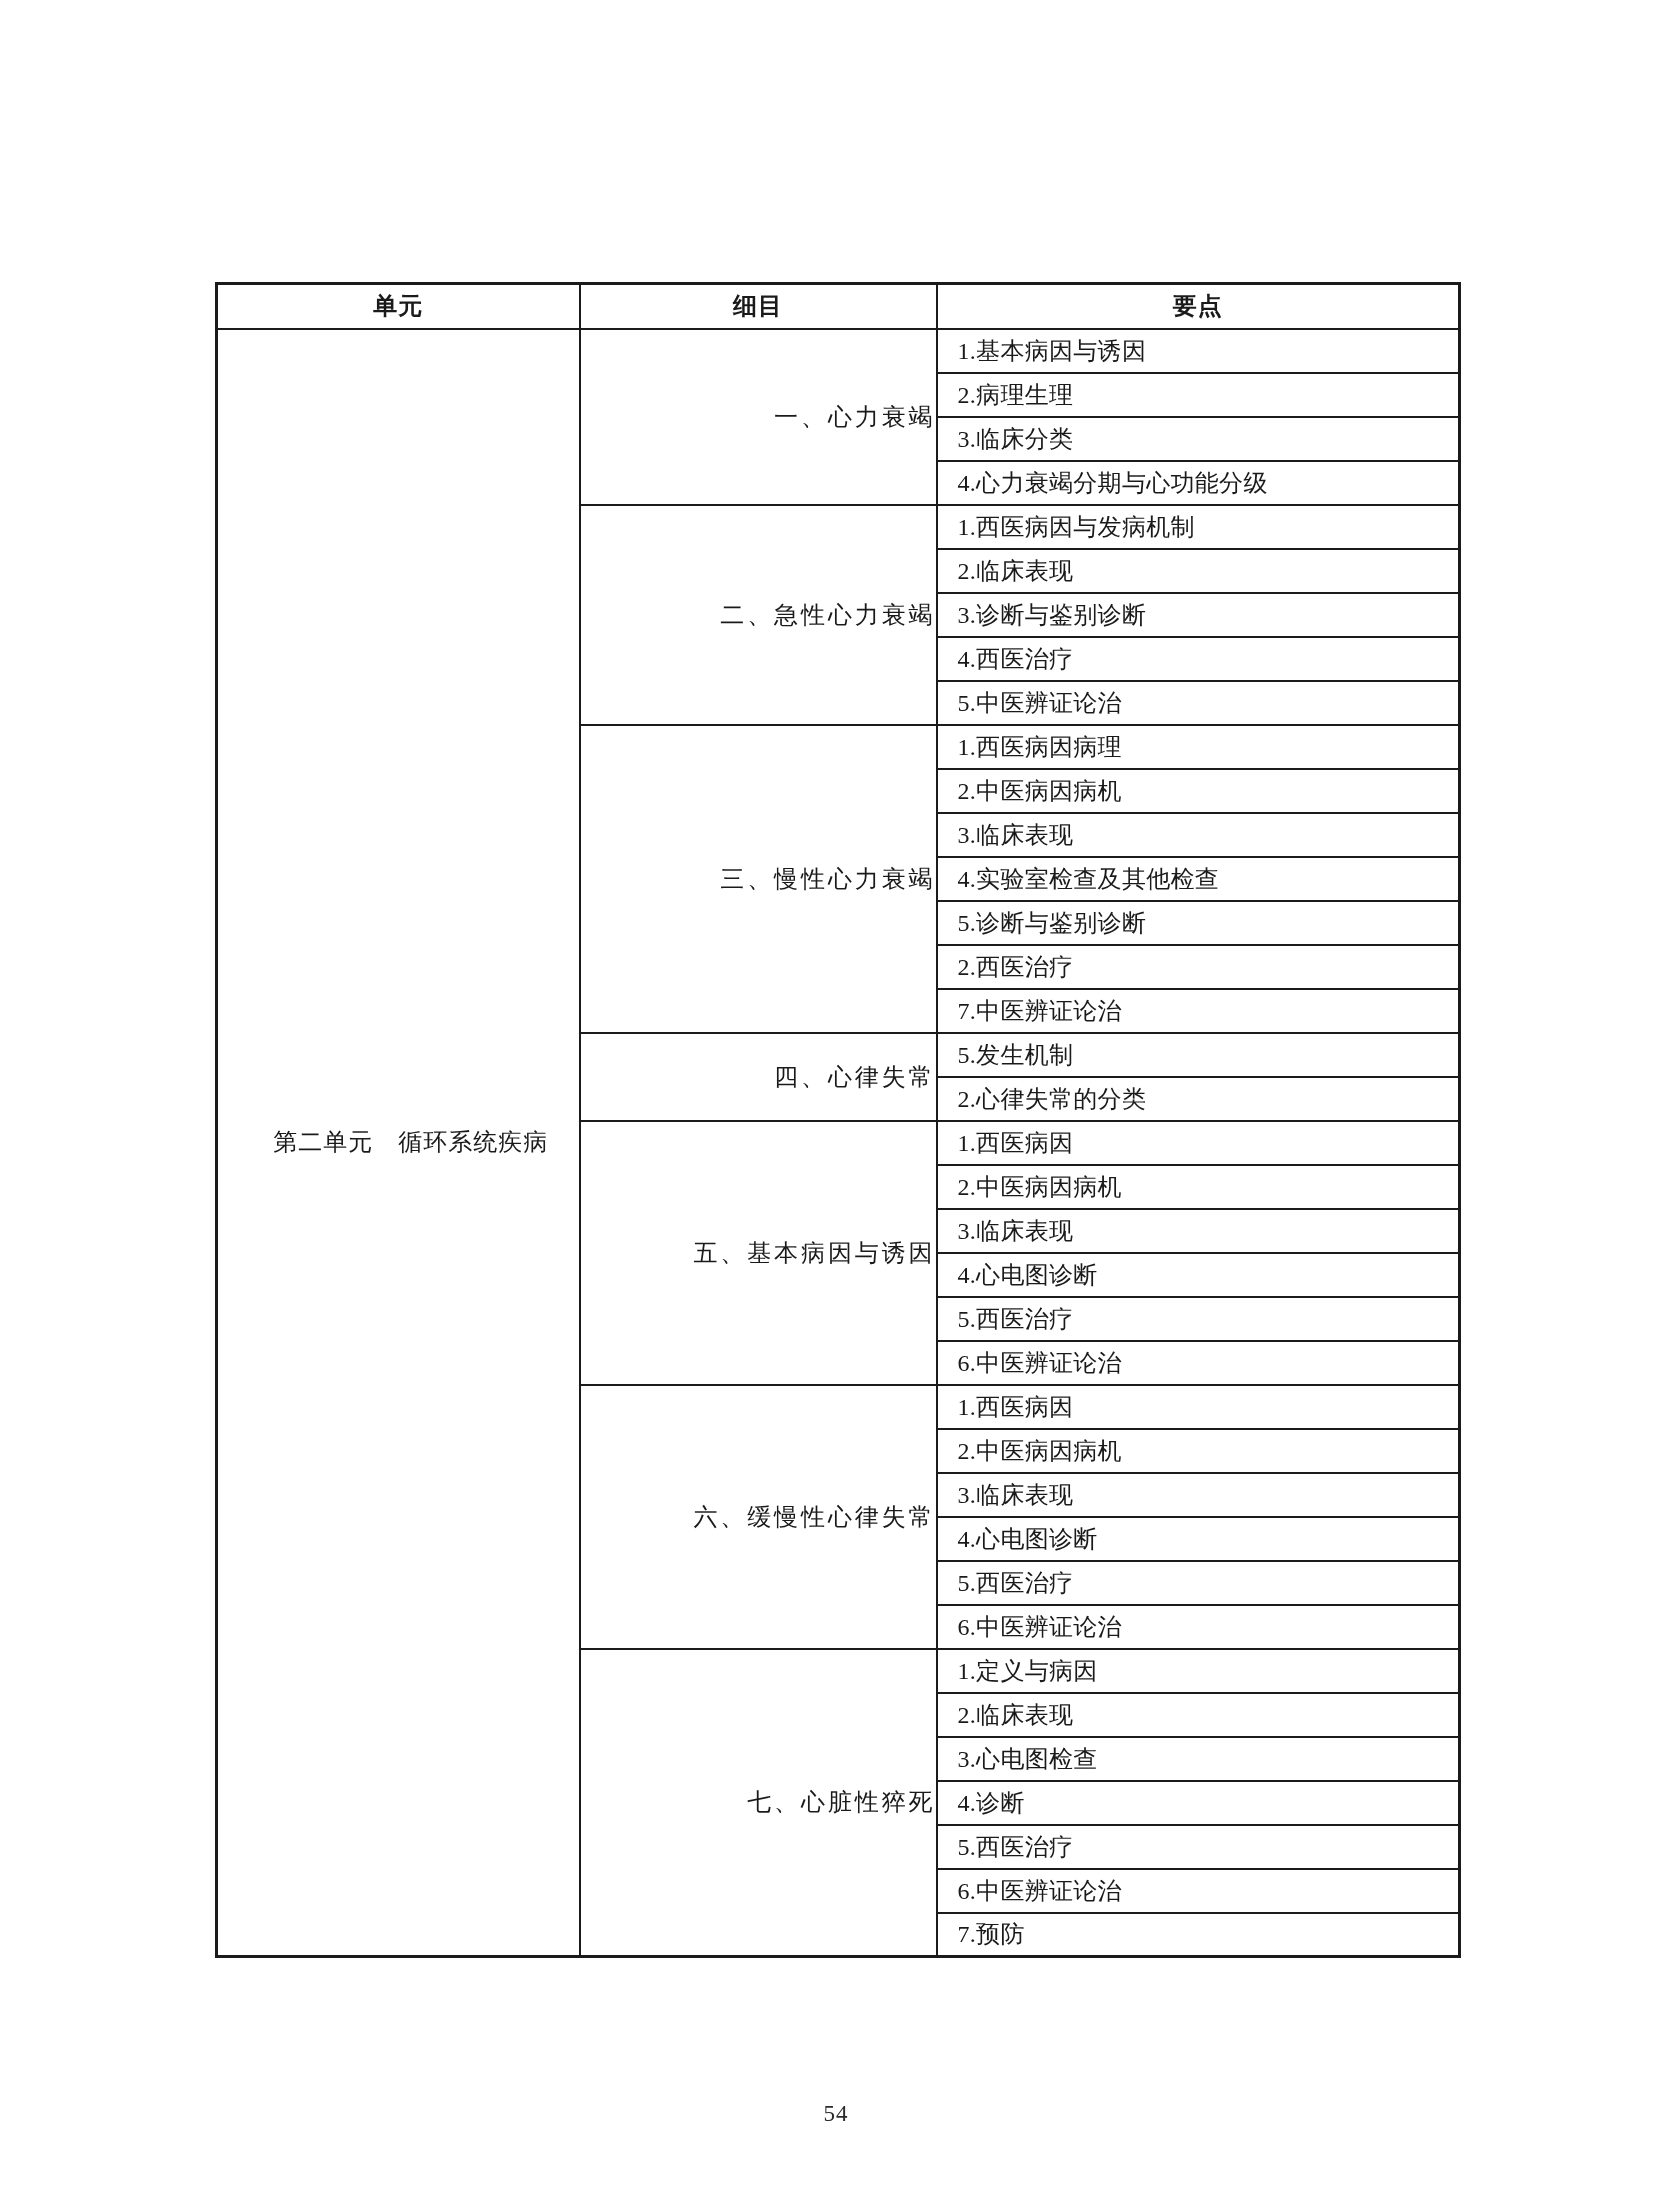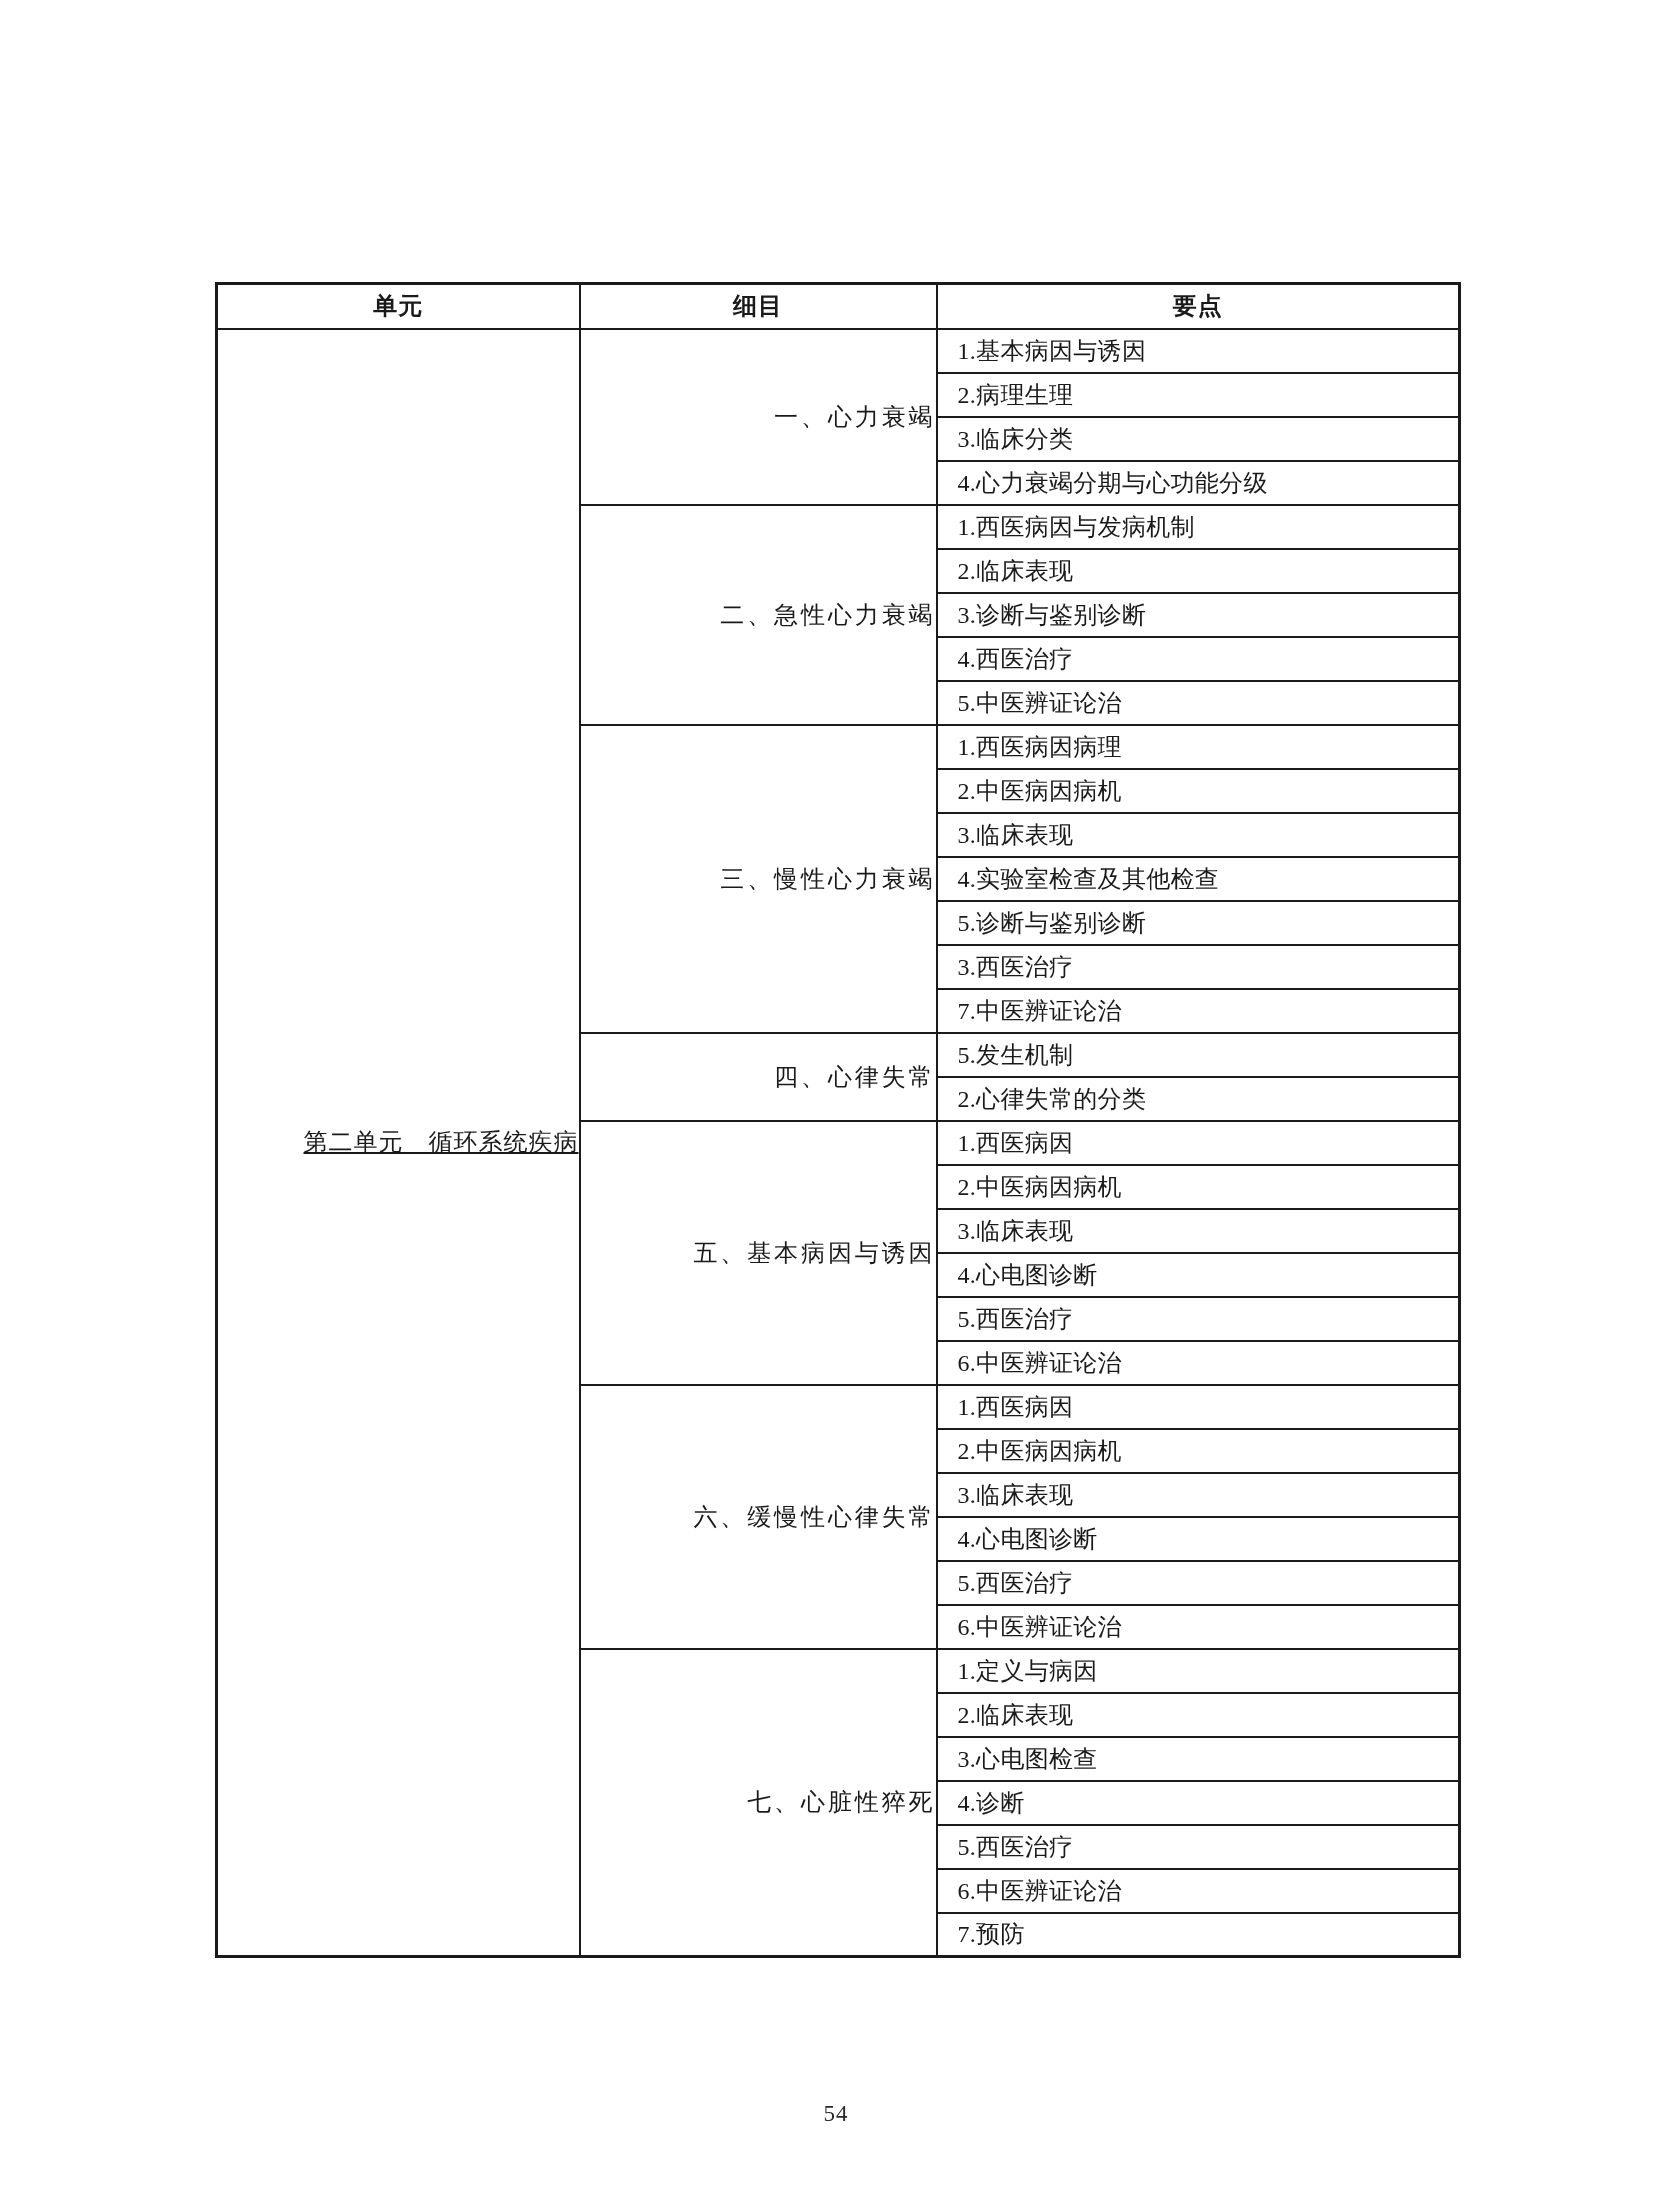--- a/index.html
+++ b/index.html
@@ -32,24 +32,23 @@
     overflow: hidden;
     white-space: nowrap;
   }
   table.syllabus thead th {
     height: 45px;
     font-weight: bold;
     text-align: center;
     letter-spacing: 1px;
   }
   td.unit-cell {
-    text-align: right;
+    text-align: center;
     padding-left: 25px;
     letter-spacing: 1px;
-    text-decoration: underline;
   }
   td.item-cell {
     text-align: right;
     padding-left: 13.4px;
     letter-spacing: 2.9px;
   }
   td.point-cell {
     height: 44px;
     text-align: left;
     padding-left: 20px;
@@ -124,21 +123,21 @@
         <tr>
           <td class="point-cell">3.临床表现</td>
         </tr>
         <tr>
           <td class="point-cell">4.实验室检查及其他检查</td>
         </tr>
         <tr>
           <td class="point-cell">5.诊断与鉴别诊断</td>
         </tr>
         <tr>
-          <td class="point-cell">3.西医治疗</td>
+          <td class="point-cell">2.西医治疗</td>
         </tr>
         <tr>
           <td class="point-cell">7.中医辨证论治</td>
         </tr>
         <tr>
           <td class="item-cell" rowspan="2">四、心律失常</td>
           <td class="point-cell">5.发生机制</td>
         </tr>
         <tr>
           <td class="point-cell">2.心律失常的分类</td>

